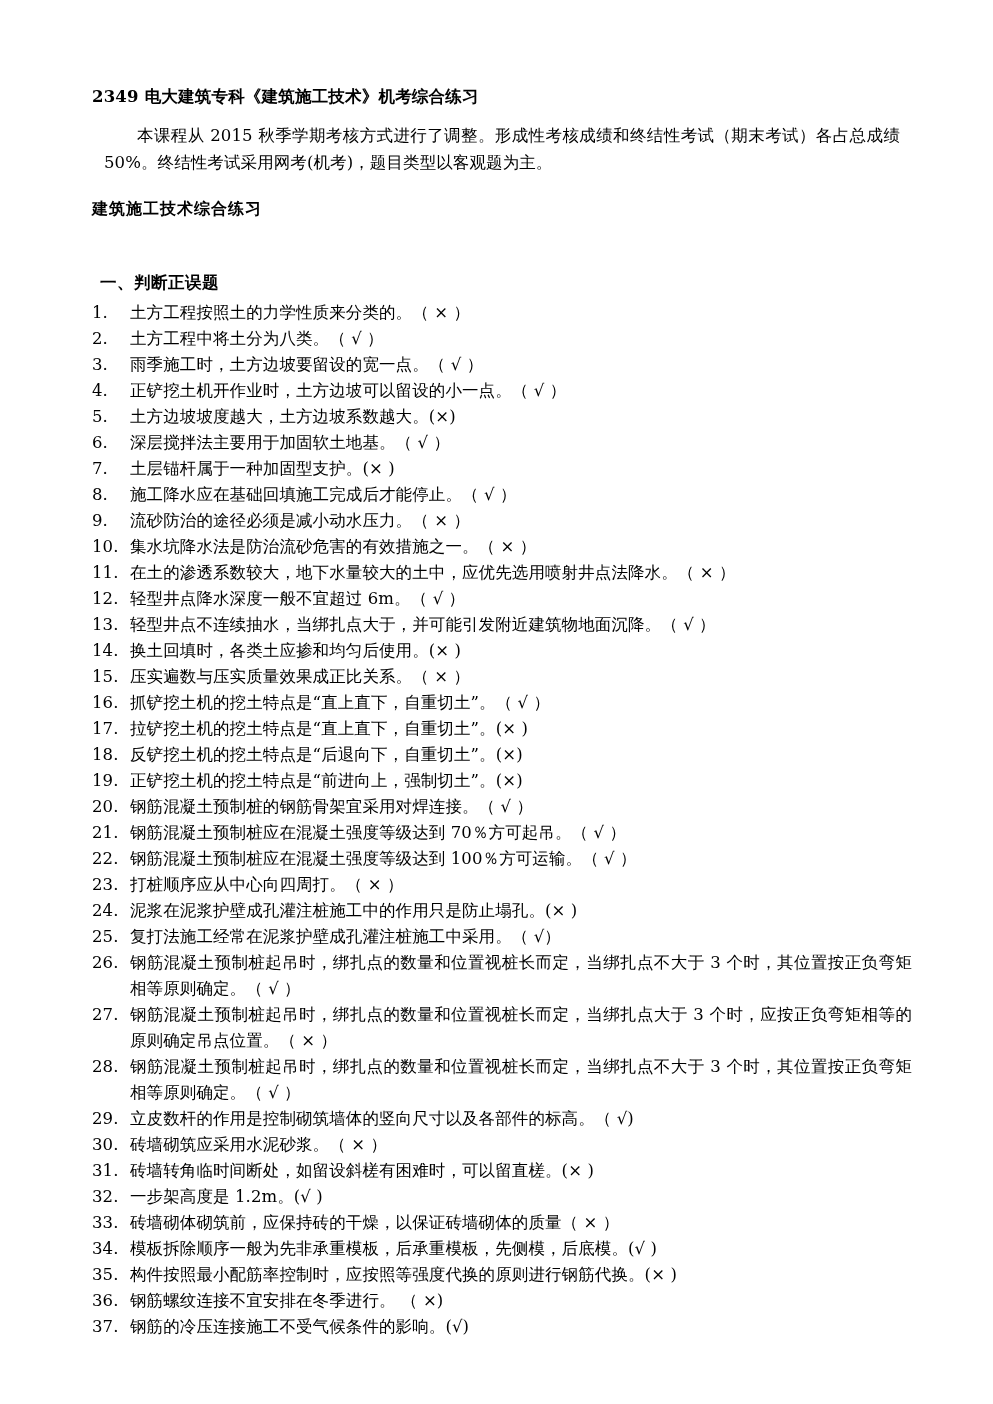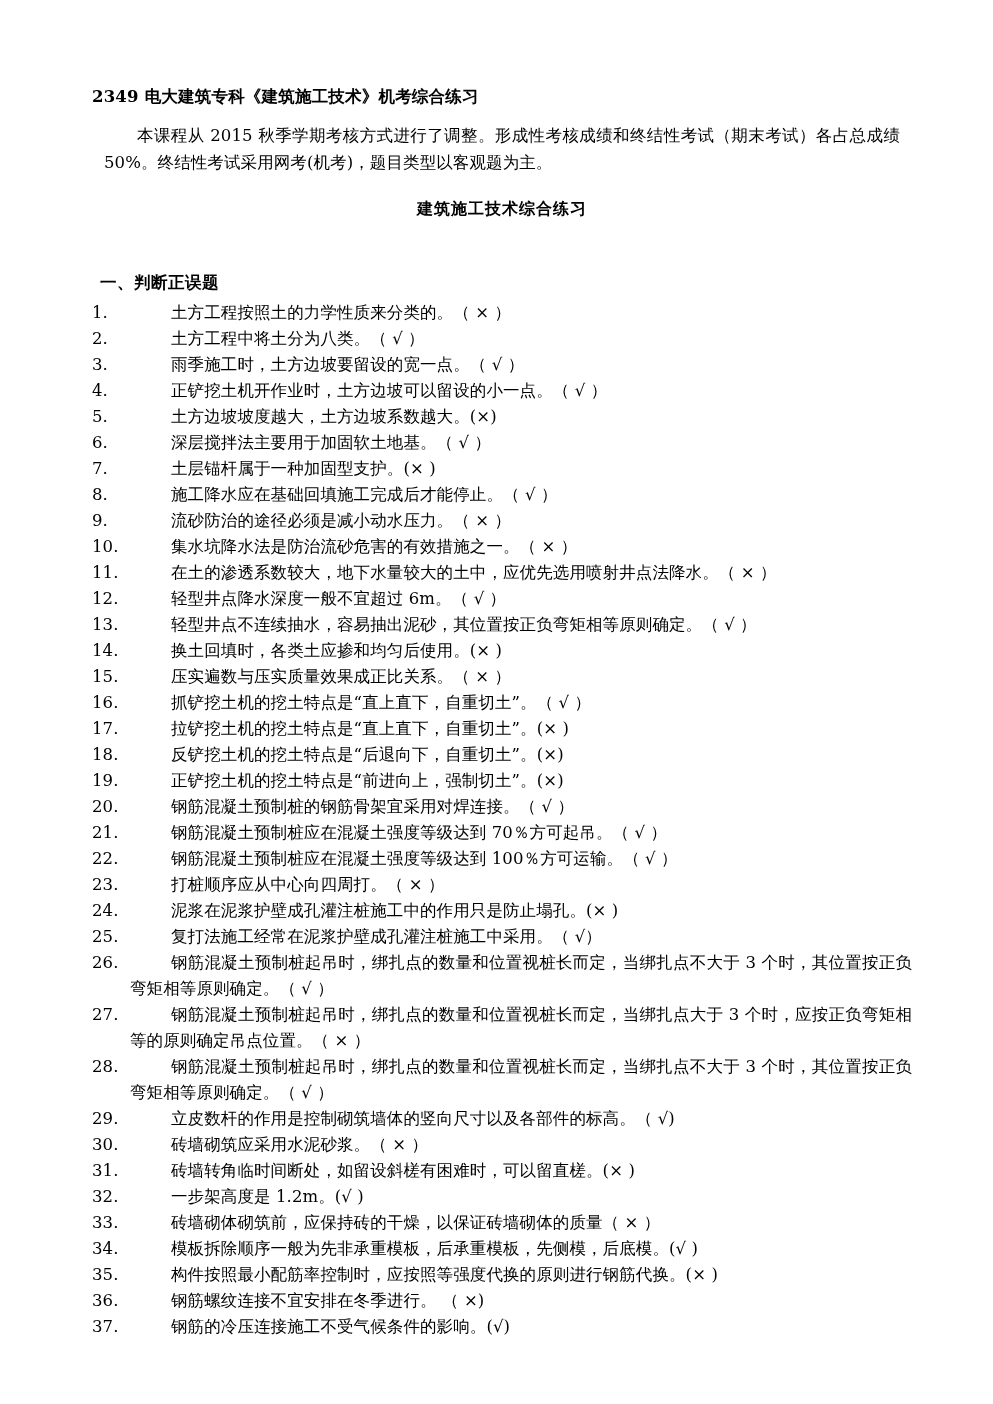--- a/index.html
+++ b/index.html
@@ -37,21 +37,21 @@
   .intro {
     font-size: 16.5px;
     line-height: 27px;
     text-indent: 2em;
     margin: 12px;
     text-align: justify;
     text-justify: inter-ideograph;
     letter-spacing: 0.1px;
   }
   .section-heading {
-    text-align: center;
+    text-align: left;
     font-size: 16px;
     font-weight: bold;
     margin: 20px 0 0 0;
     line-height: 26px;
     letter-spacing: 1px;
   }
   .part-heading {
     font-size: 16.5px;
     font-weight: bold;
     margin: 48px 0 0 8px;
@@ -77,21 +77,20 @@
     position: absolute;
     left: 0;
     top: 0;
     width: 30px;
     text-align: left;
     font-size: 16.5px;
     line-height: 26px;
   }
   .qtext {
     display: inline;
-    margin-left: 41px;
   }
 </style>
 </head>
 <body>
 
 <div class="page">
   <div class="content">
 
     <h1 class="doc-title">2349  电大建筑专科《建筑施工技术》机考综合练习</h1>
 
@@ -107,21 +106,21 @@
         <li class="qitem"><span class="qnum">3.</span><span class="qtext">雨季施工时，土方边坡要留设的宽一点。（ √  ）</span></li>
         <li class="qitem"><span class="qnum">4.</span><span class="qtext">正铲挖土机开作业时，土方边坡可以留设的小一点。（ √  ）</span></li>
         <li class="qitem"><span class="qnum">5.</span><span class="qtext">土方边坡坡度越大，土方边坡系数越大。(×)</span></li>
         <li class="qitem"><span class="qnum">6.</span><span class="qtext">深层搅拌法主要用于加固软土地基。（ √ ）</span></li>
         <li class="qitem"><span class="qnum">7.</span><span class="qtext">土层锚杆属于一种加固型支护。(× )</span></li>
         <li class="qitem"><span class="qnum">8.</span><span class="qtext">施工降水应在基础回填施工完成后才能停止。（ √ ）</span></li>
         <li class="qitem"><span class="qnum">9.</span><span class="qtext">流砂防治的途径必须是减小动水压力。（ × ）</span></li>
         <li class="qitem"><span class="qnum">10.</span><span class="qtext">集水坑降水法是防治流砂危害的有效措施之一。（ × ）</span></li>
         <li class="qitem"><span class="qnum">11.</span><span class="qtext">在土的渗透系数较大，地下水量较大的土中，应优先选用喷射井点法降水。（ × ）</span></li>
         <li class="qitem"><span class="qnum">12.</span><span class="qtext">轻型井点降水深度一般不宜超过 6m。（ √  ）</span></li>
-        <li class="qitem"><span class="qnum">13.</span><span class="qtext">轻型井点不连续抽水，容易抽出泥砂，其位置按正负弯矩相等原则确定。（ √  ）</span></li>
+        <li class="qitem"><span class="qnum">13.</span><span class="qtext">轻型井点不连续抽水，当绑扎点大于，并可能引发附近建筑物地面沉降。（ √  ）</span></li>
         <li class="qitem"><span class="qnum">14.</span><span class="qtext">换土回填时，各类土应掺和均匀后使用。(×  )</span></li>
         <li class="qitem"><span class="qnum">15.</span><span class="qtext">压实遍数与压实质量效果成正比关系。（  × ）</span></li>
         <li class="qitem"><span class="qnum">16.</span><span class="qtext">抓铲挖土机的挖土特点是“直上直下，自重切土”。（ √  ）</span></li>
         <li class="qitem"><span class="qnum">17.</span><span class="qtext">拉铲挖土机的挖土特点是“直上直下，自重切土”。(×  )</span></li>
         <li class="qitem"><span class="qnum">18.</span><span class="qtext">反铲挖土机的挖土特点是“后退向下，自重切土”。(×)</span></li>
         <li class="qitem"><span class="qnum">19.</span><span class="qtext">正铲挖土机的挖土特点是“前进向上，强制切土”。(×)</span></li>
         <li class="qitem"><span class="qnum">20.</span><span class="qtext">钢筋混凝土预制桩的钢筋骨架宜采用对焊连接。（ √  ）</span></li>
         <li class="qitem"><span class="qnum">21.</span><span class="qtext">钢筋混凝土预制桩应在混凝土强度等级达到 70％方可起吊。（  √  ）</span></li>
         <li class="qitem"><span class="qnum">22.</span><span class="qtext">钢筋混凝土预制桩应在混凝土强度等级达到 100％方可运输。（ √  ）</span></li>
         <li class="qitem"><span class="qnum">23.</span><span class="qtext">打桩顺序应从中心向四周打。（ ×  ）</span></li>

